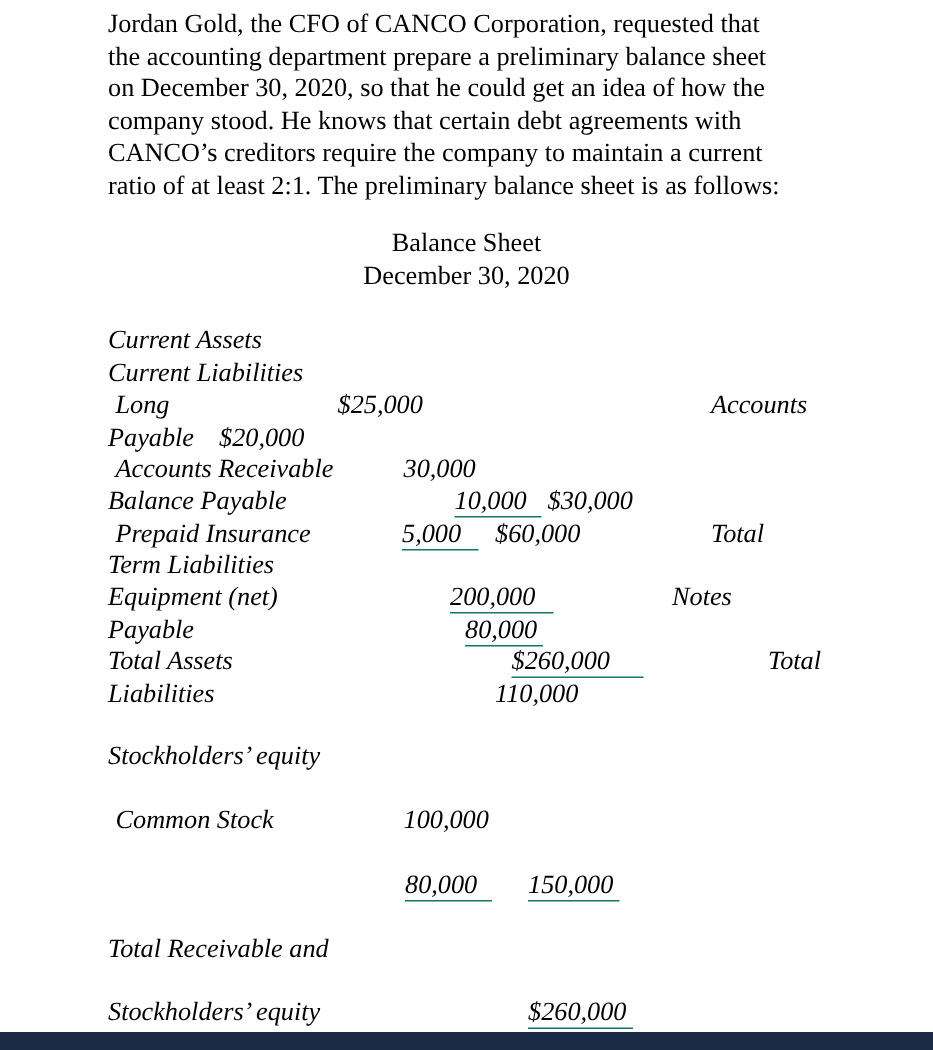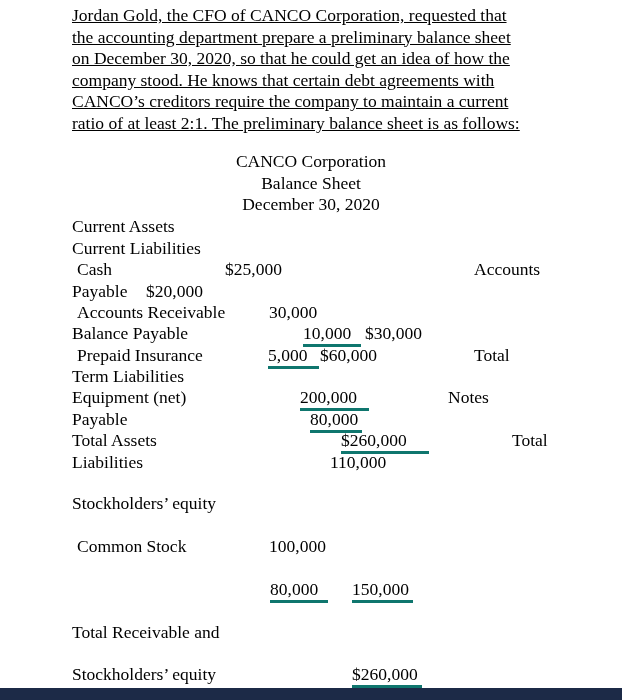--- a/index.html
+++ b/index.html
@@ -14,46 +14,46 @@
     background: #ffffff;
     overflow: hidden;
     font-family: "Liberation Serif", "DejaVu Serif", serif;
     font-size: 17.5px;
     color: #000000;
   }
   .para {
     position: absolute;
     left: 72px;
     top: 5px;
-    text-decoration: underline;
   }
   .pline {
     line-height: 21.6px;
     white-space: pre;
   }
   .heading {
     position: absolute;
     left: 0;
     top: 151px;
     width: 100%;
     text-align: center;
   }
   .line {
     position: absolute;
     left: 0;
     width: 100%;
     height: 22px;
+    font-style: italic;
   }
   .seg {
     position: absolute;
     top: 0;
     white-space: pre;
   }
   .u {
-    border-bottom: 3px solid #0f766e;
+    border-bottom: 1px solid #0f766e;
   }
   .bottom-bar {
     position: absolute;
     left: 0;
     top: 688px;
     width: 100%;
     height: 12px;
     background: #1c2a47;
   }
 </style>
@@ -65,35 +65,34 @@
   <div class="para">
     <div class="pline"><span>Jordan Gold, the CFO of CANCO Corporation, requested that</span></div>
     <div class="pline"><span>the accounting department prepare a preliminary balance sheet</span></div>
     <div class="pline"><span>on December 30, 2020, so that he could get an idea of how the</span></div>
     <div class="pline"><span>company stood. He knows that certain debt agreements with</span></div>
     <div class="pline"><span>CANCO’s creditors require the company to maintain a current</span></div>
     <div class="pline"><span>ratio of at least 2:1. The preliminary balance sheet is as follows:</span></div>
   </div>
 
   <div class="heading">
-    <div class="pline">CANCO Corporation</div>
     <div class="pline">Balance Sheet</div>
     <div class="pline">December 30, 2020</div>
   </div>
 
   <div class="line" style="top:216px">
     <span class="seg" style="left:72px">Current Assets</span>
   </div>
 
   <div class="line" style="top:238px">
     <span class="seg" style="left:72px">Current Liabilities</span>
   </div>
 
   <div class="line" style="top:259px">
-    <span class="seg" style="left:77px">Cash</span>
+    <span class="seg" style="left:77px">Long</span>
     <span class="seg" style="left:225px">$25,000</span>
     <span class="seg" style="left:474px">Accounts</span>
   </div>
 
   <div class="line" style="top:281px">
     <span class="seg" style="left:72px">Payable</span>
     <span class="seg" style="left:146px">$20,000</span>
   </div>
 
   <div class="line" style="top:302px">
@@ -103,21 +102,21 @@
 
   <div class="line" style="top:323px">
     <span class="seg" style="left:72px">Balance Payable</span>
     <span class="seg u" style="left:303px; padding-right:10px">10,000</span>
     <span class="seg" style="left:365px">$30,000</span>
   </div>
 
   <div class="line" style="top:345px">
     <span class="seg" style="left:77px">Prepaid Insurance</span>
     <span class="seg u" style="left:268px; padding-right:12px">5,000</span>
-    <span class="seg" style="left:320px">$60,000</span>
+    <span class="seg" style="left:330px">$60,000</span>
     <span class="seg" style="left:474px">Total</span>
   </div>
 
   <div class="line" style="top:366px">
     <span class="seg" style="left:72px">Term Liabilities</span>
   </div>
 
   <div class="line" style="top:387px">
     <span class="seg" style="left:72px">Equipment (net)</span>
     <span class="seg u" style="left:300px; padding-right:12px">200,000</span>

